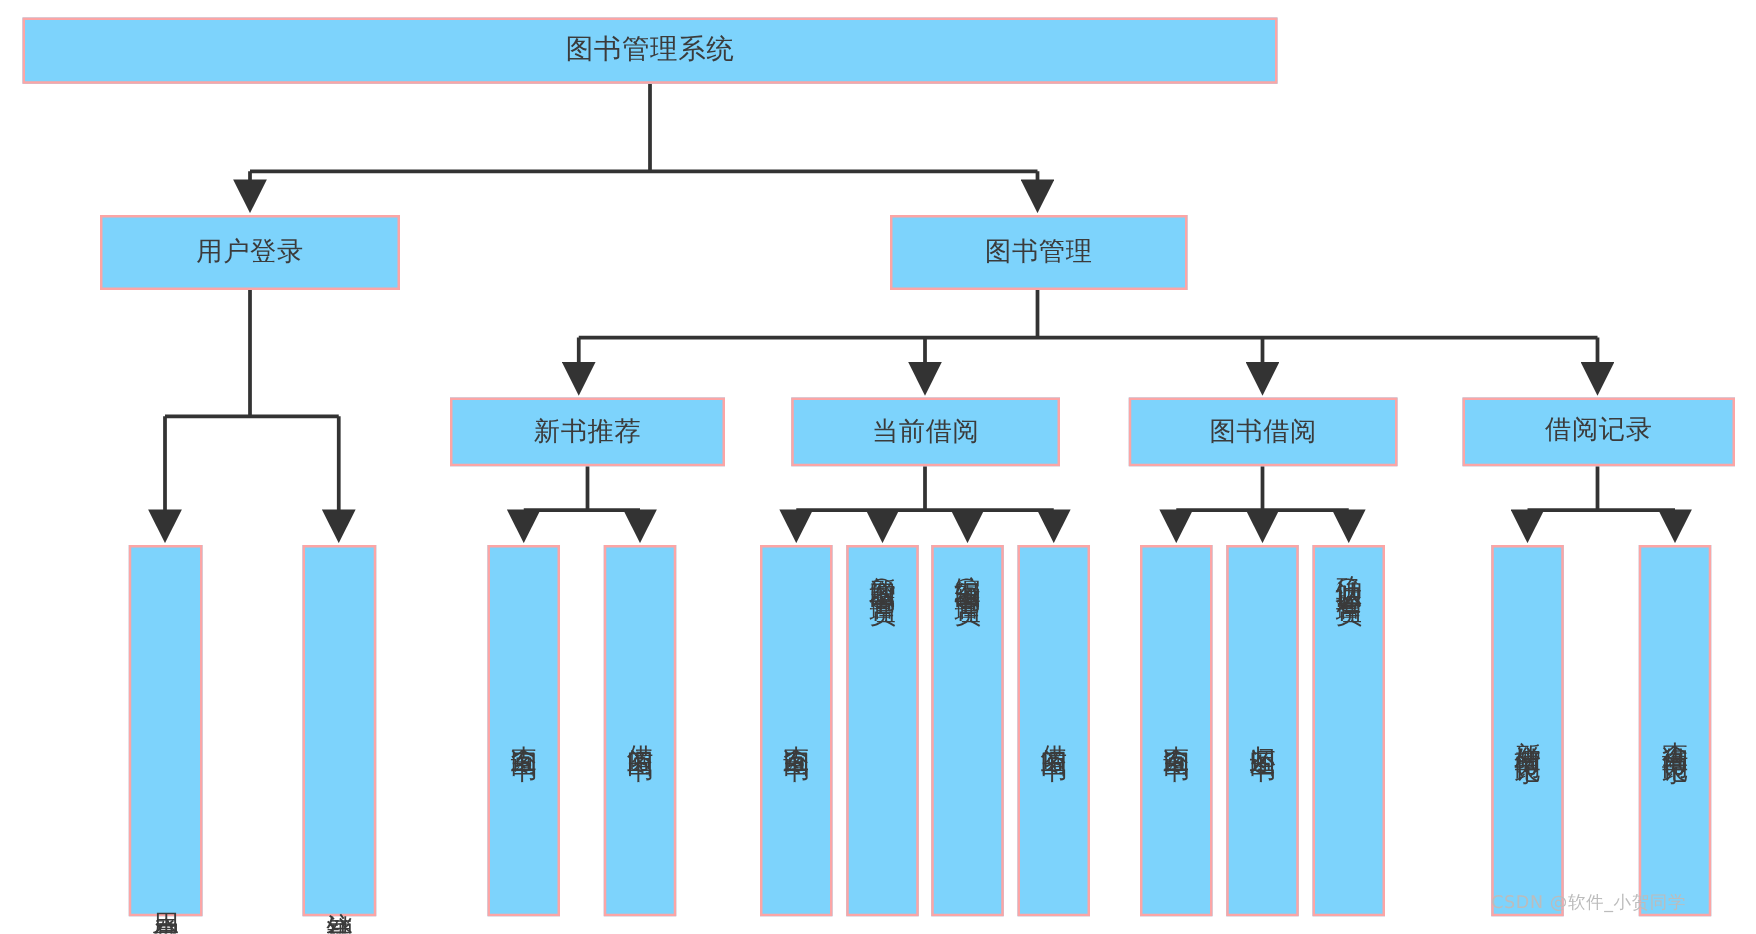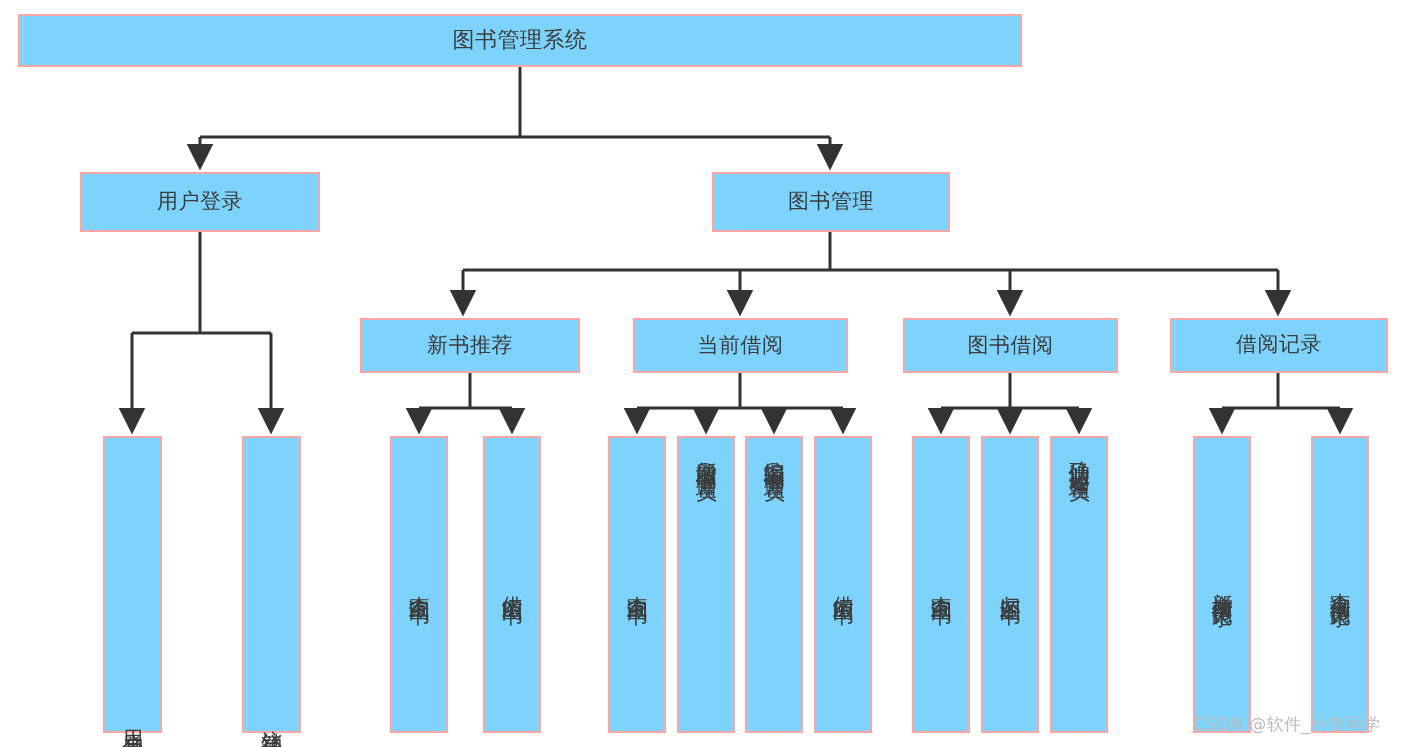--- a/index.html
+++ b/index.html
@@ -63,21 +63,21 @@
   }
   .node.vertical.align-bottom {
     align-items: flex-end;
   }
   .node.vertical.align-top {
     align-items: flex-start;
   }
   .watermark {
     position: absolute;
     color: #bcbcbc;
-    font-size: 17px;
+    font-size: 14px;
     letter-spacing: 0.5px;
     white-space: nowrap;
     z-index: 3;
   }
 </style>
 </head>
 <body>
 
 <div id="stage">
 

